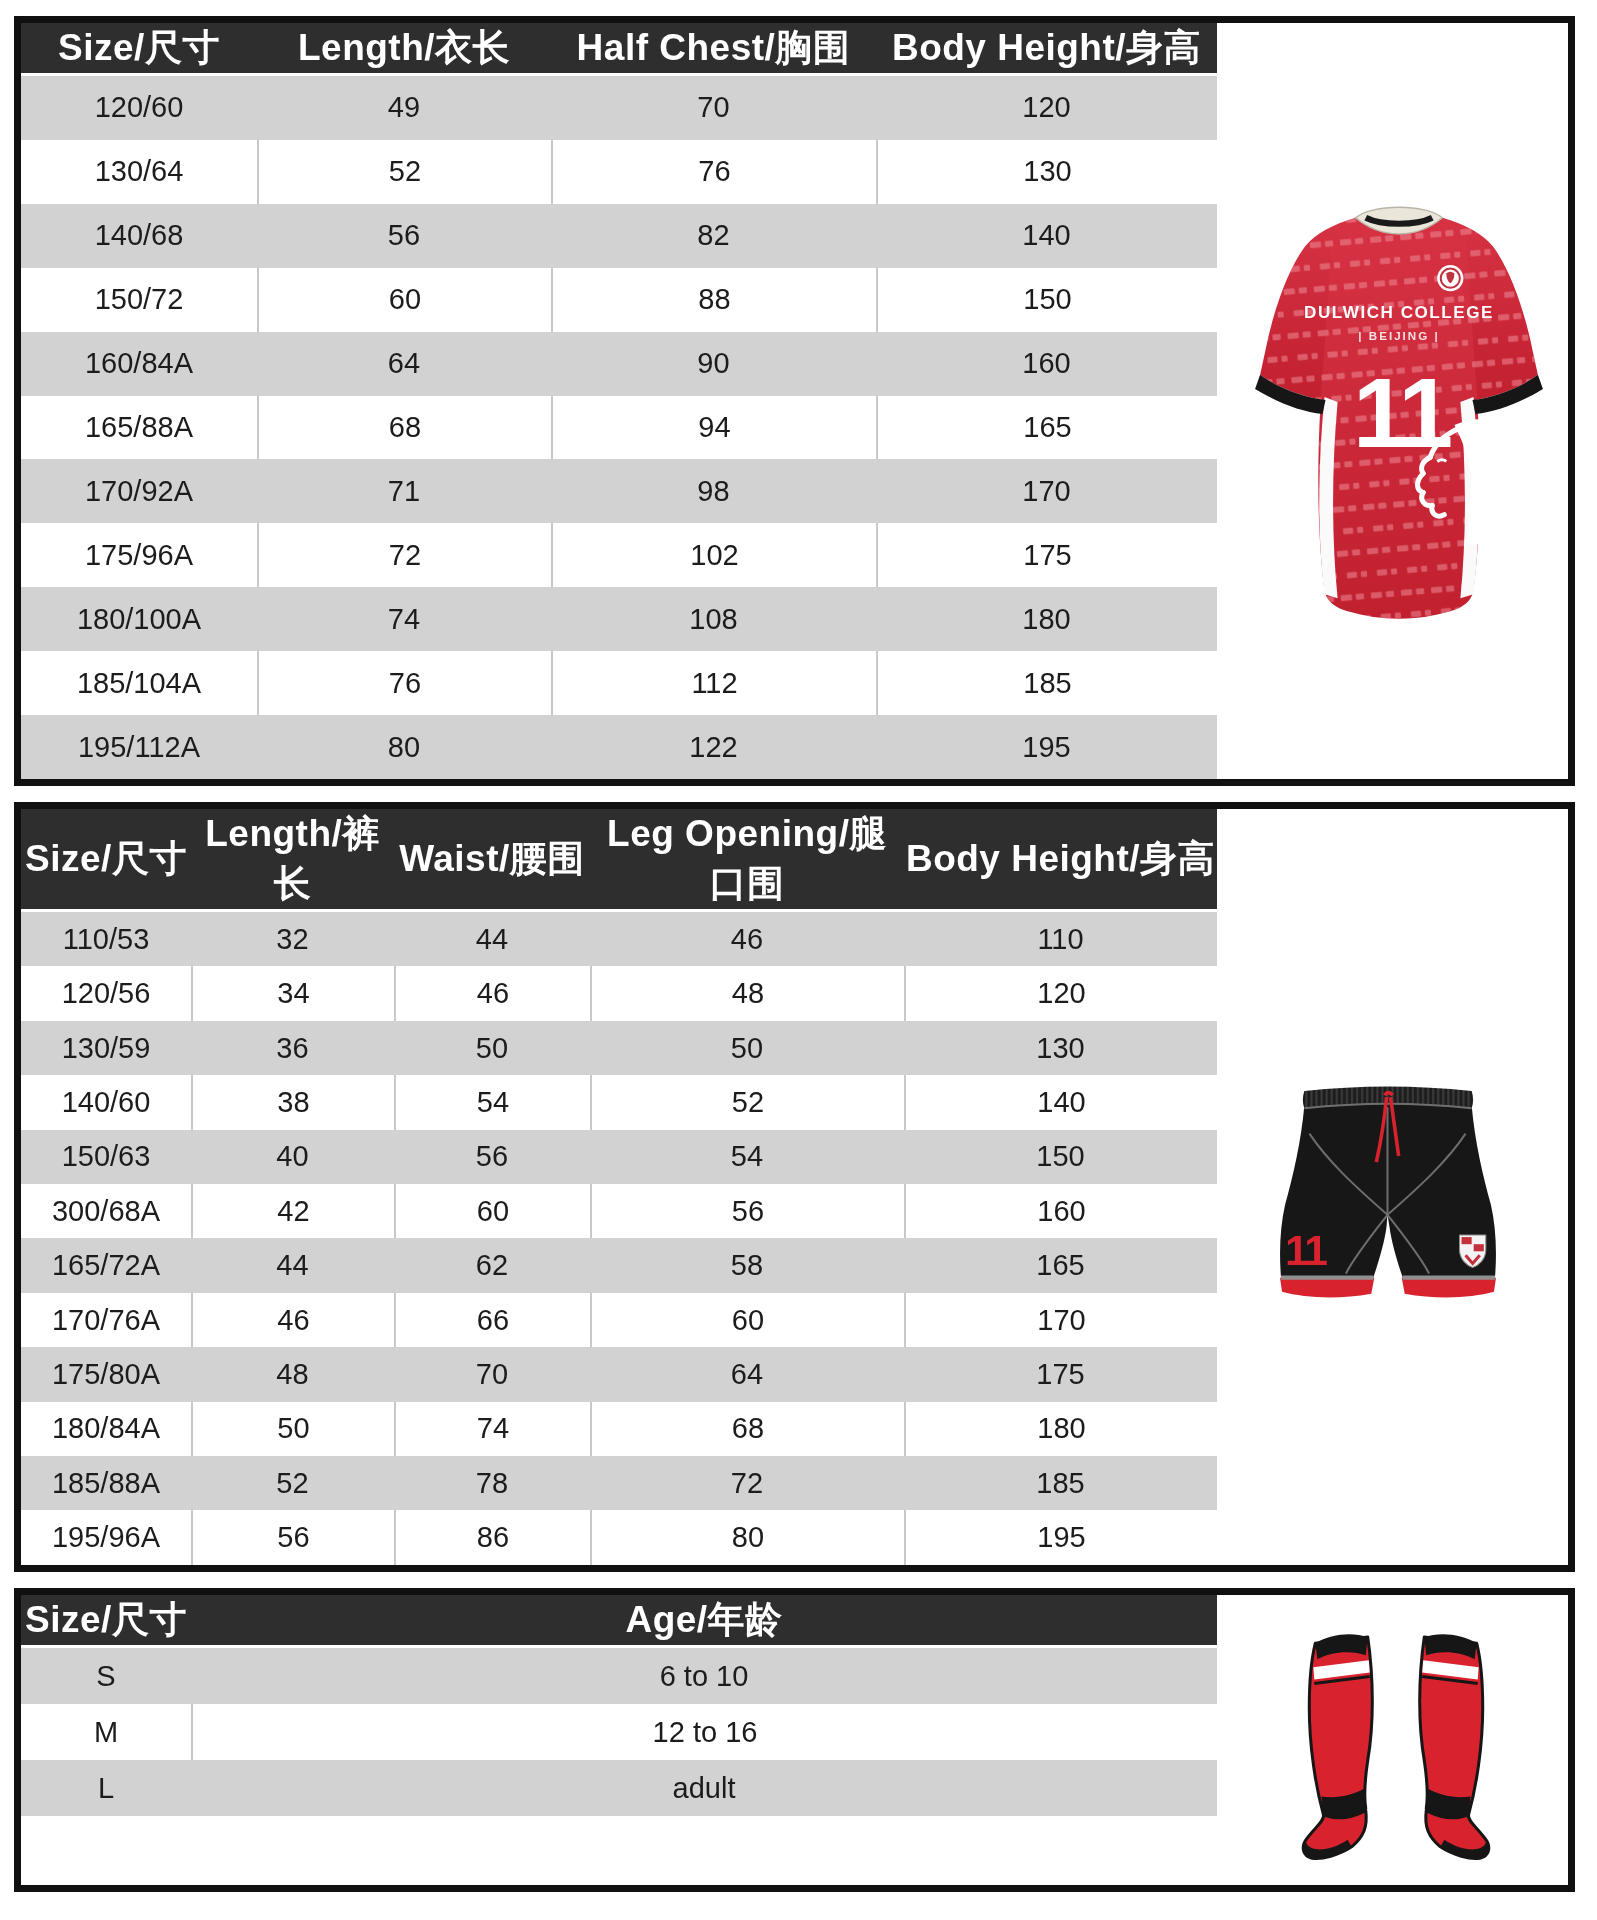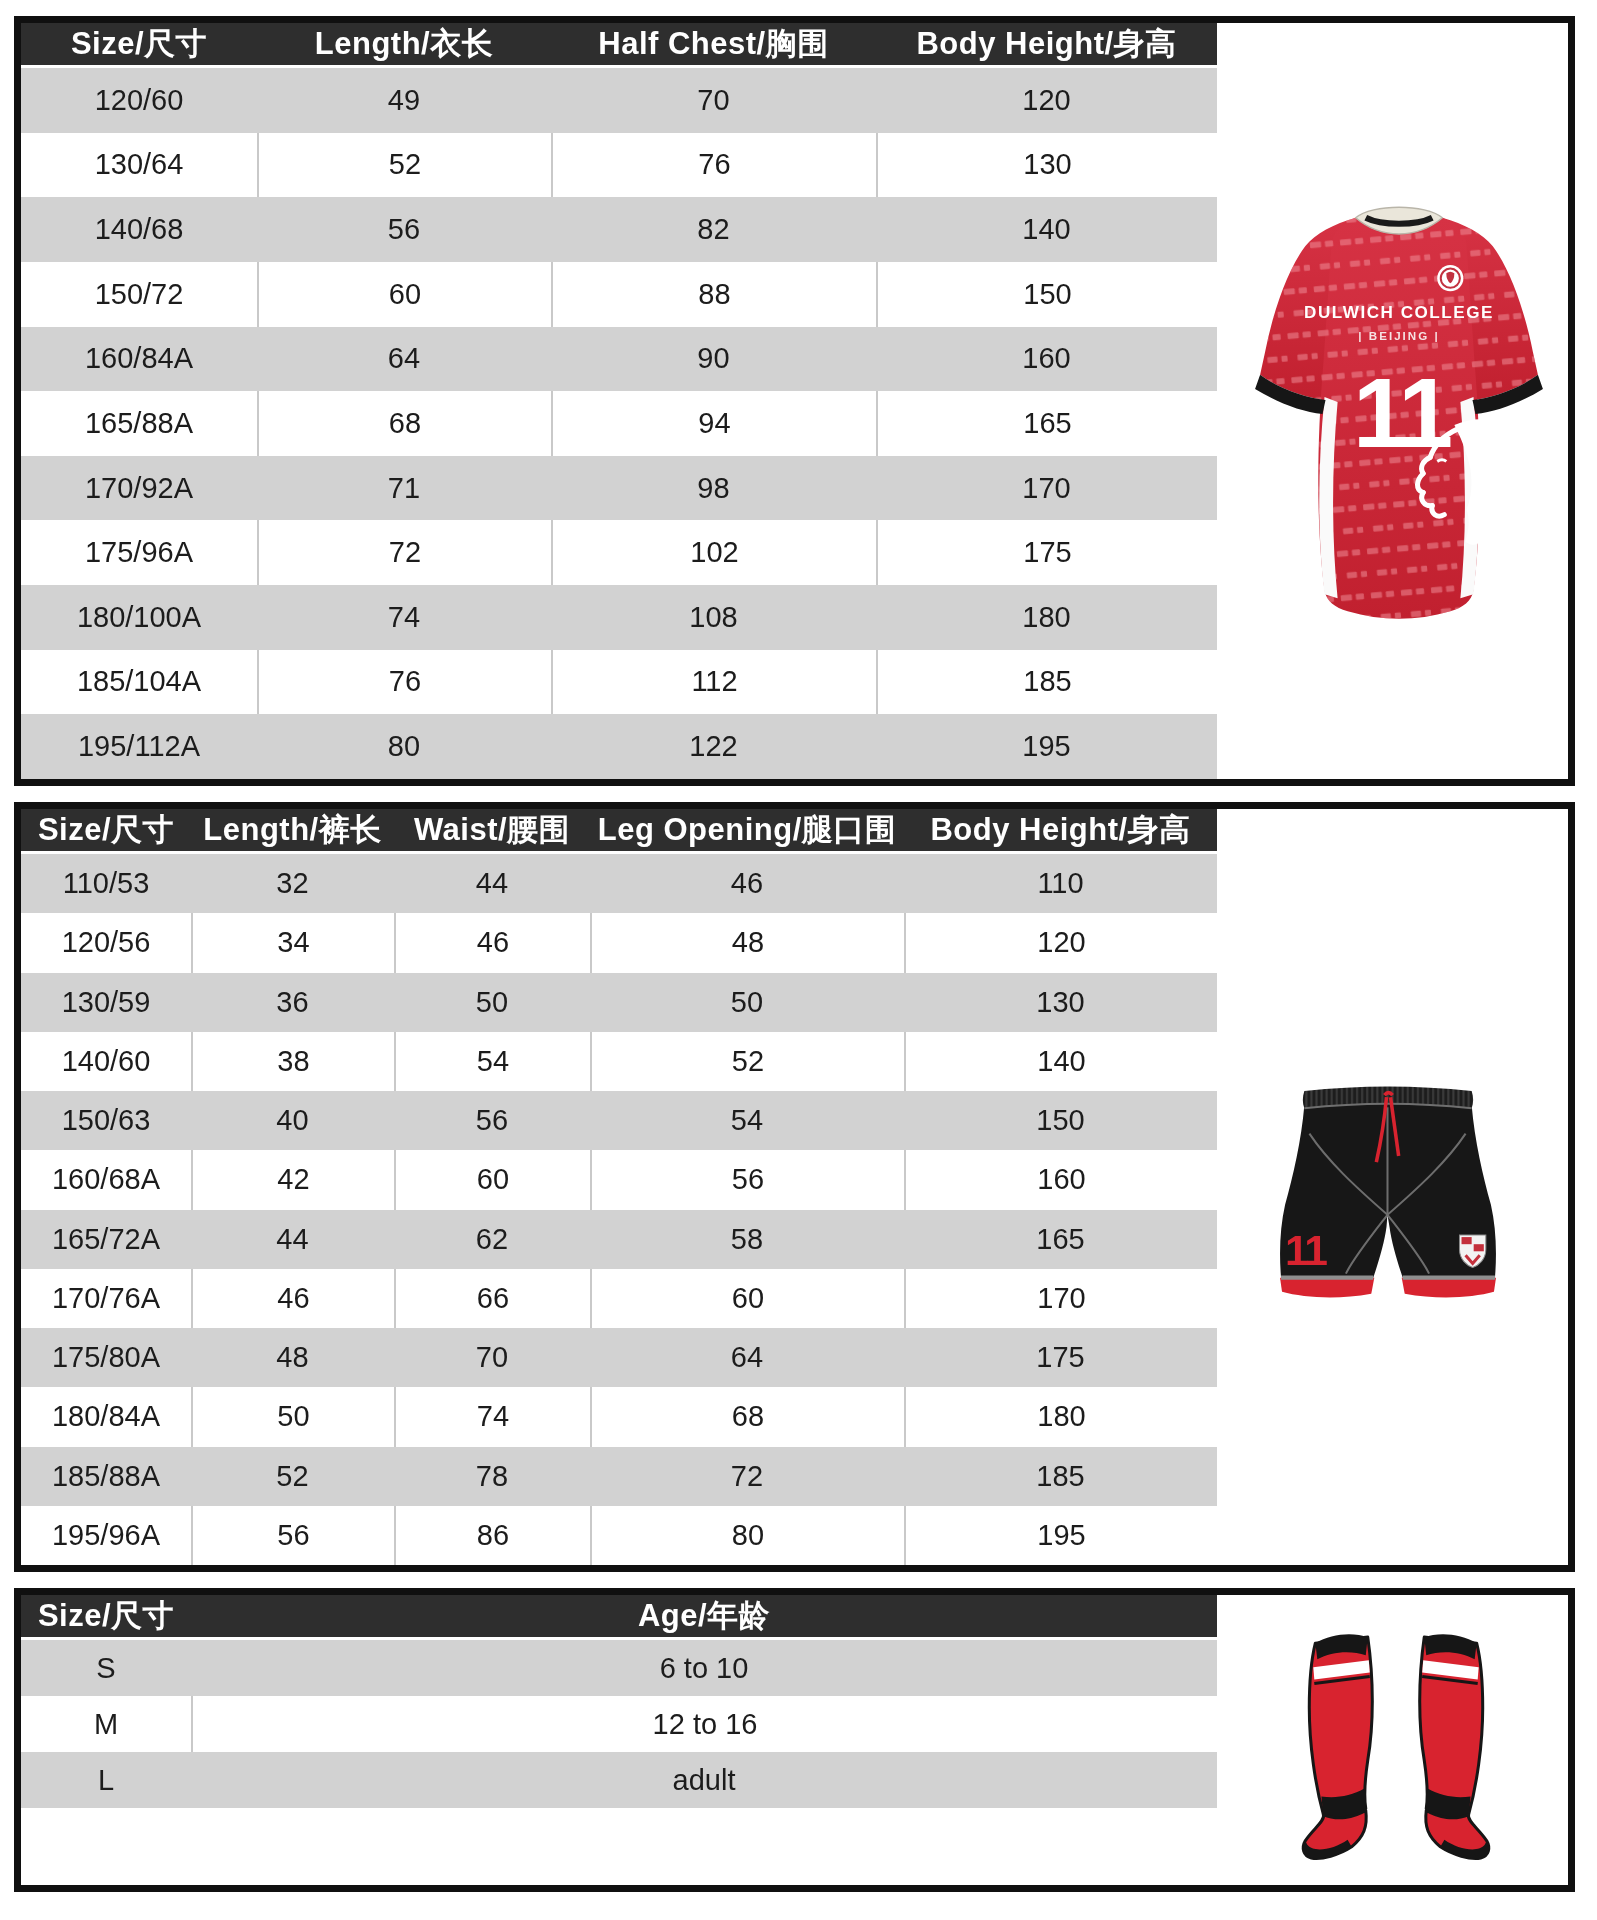--- a/index.html
+++ b/index.html
@@ -17,21 +17,21 @@
   .panel-socks { top:1588px;height:304px; }
 
   table.size-table {
     border-collapse:separate; border-spacing:0; table-layout:fixed;
     width:1196px; font-size:29px;
   }
   .panel-shirt  table.size-table,
   .panel-shorts table.size-table { height:756px; }
 
   table.size-table th {
-    background:#2e2e2e; color:#ffffff; font-weight:700; font-size:31px;
+    background:#2e2e2e; color:#ffffff; font-weight:700; font-size:37px;
     height:44px; text-align:center; border-bottom:3px solid #ffffff;
     letter-spacing:0.5px;
     margin-left:12px;
   }
   table.size-table td { text-align:center; vertical-align:middle; }
   table.size-table tbody tr:nth-child(odd)  td { background:#d2d2d2; }
   table.size-table tbody tr:nth-child(even) td { background:#ffffff; }
   table.size-table tbody tr:nth-child(even) td + td { border-left:2px solid #c9c9c9; }
   .panel-socks tbody tr { height:56px; }
 
@@ -244,21 +244,21 @@
           <td>140</td>
         </tr>
         <tr>
           <td>150/63</td>
           <td>40</td>
           <td>56</td>
           <td>54</td>
           <td>150</td>
         </tr>
         <tr>
-          <td>160/68A</td>
+          <td>300/68A</td>
           <td>42</td>
           <td>60</td>
           <td>56</td>
           <td>160</td>
         </tr>
         <tr>
           <td>165/72A</td>
           <td>44</td>
           <td>62</td>
           <td>58</td>

